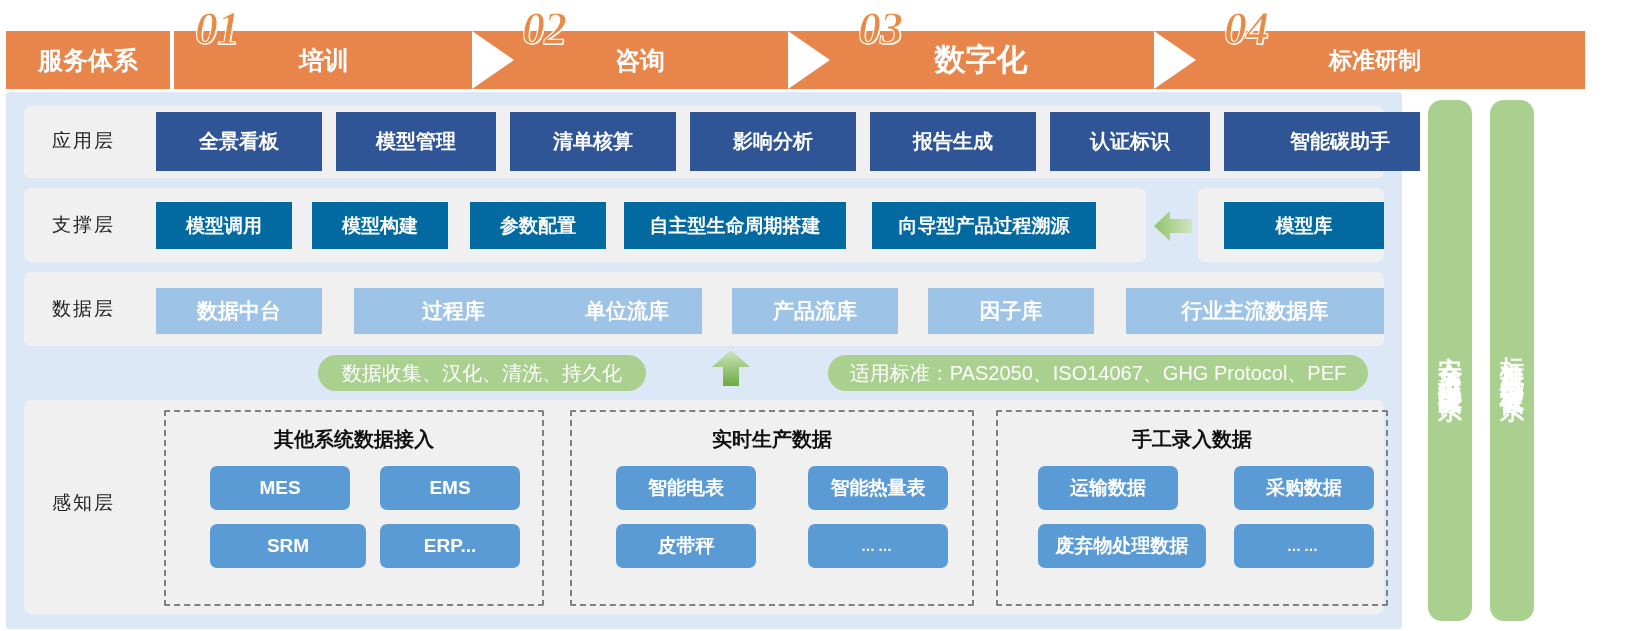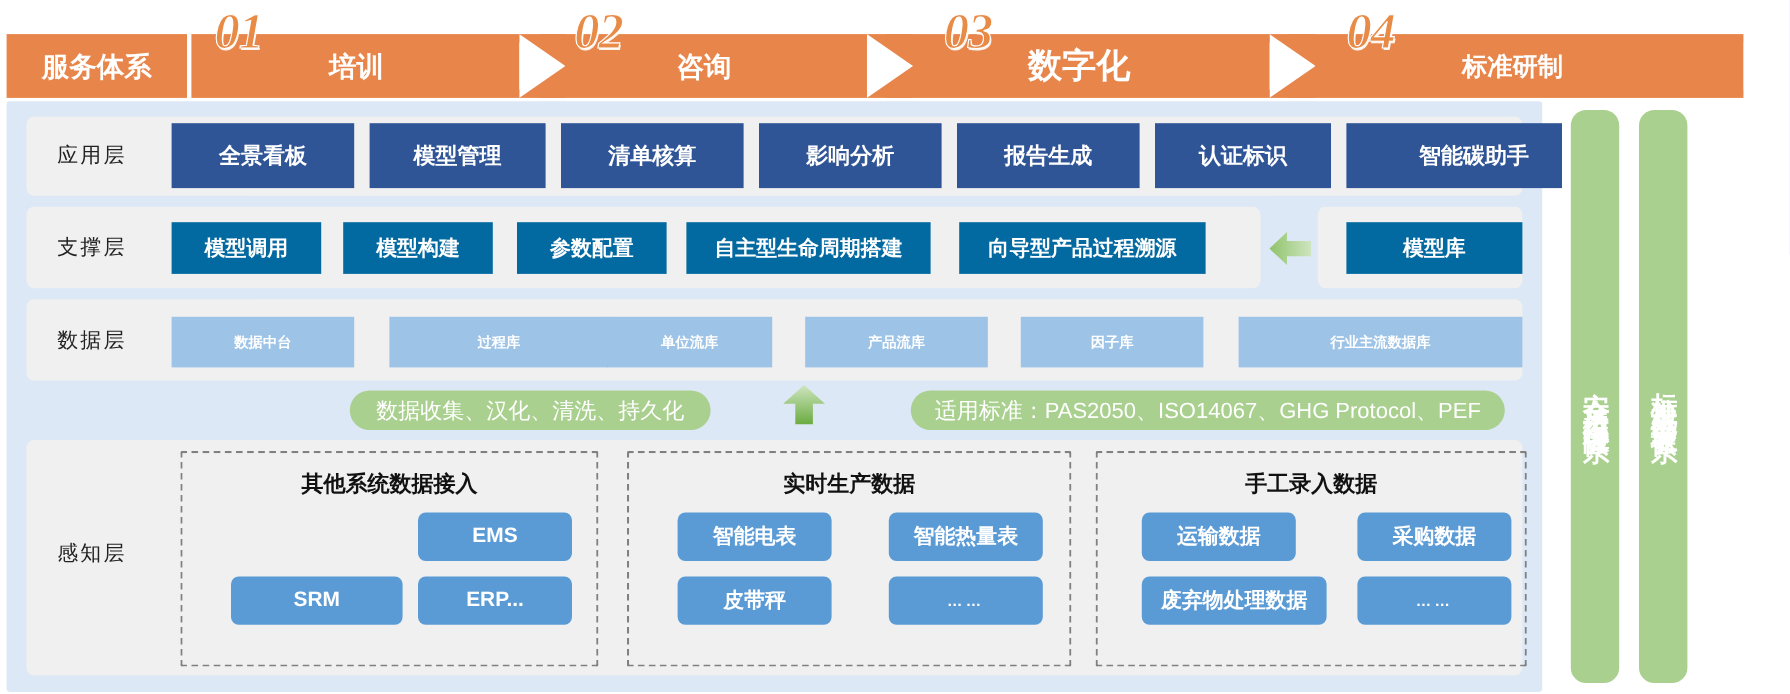--- a/index.html
+++ b/index.html
@@ -64,21 +64,21 @@
     color:#fff;font-weight:bold;font-size:20px;white-space:nowrap;
   }
   .sup-box{
     position:absolute;background:#0369a1;
     display:flex;align-items:center;justify-content:center;
     color:#fff;font-weight:bold;font-size:19px;white-space:nowrap;
   }
   .dat-box{
     position:absolute;background:#9dc3e6;
     display:flex;align-items:center;justify-content:center;
-    color:#fff;font-weight:bold;font-size:13px;white-space:nowrap;
+    color:#fff;font-weight:bold;font-size:21px;white-space:nowrap;
   }
 
   
   .green-pill{
     position:absolute;height:36px;border-radius:18px;
     background:#a9d08e;
     display:flex;align-items:center;justify-content:center;
     color:#ffffff;font-size:20px;white-space:nowrap;
   }
 
@@ -200,20 +200,21 @@
       <path d="M19,0 L38,17 L27,17 L27,36 L11,36 L11,17 L0,17 Z" fill="url(#lgu)"></path>
     </svg>
 
     <div class="green-pill" style="left:822px;top:263px;width:540px;">适用标准：PAS2050、ISO14067、GHG Protocol、PEF</div>
 
     <div class="layer-row" style="left:18px;top:308px;width:1360px;height:214px;"></div>
     <div class="layer-label" style="left:46px;top:398px;">感知层</div>
 
     <div class="dash-group" style="left:158px;top:318px;width:376px;height:192px;">
       <div class="dash-title" style="top:14px;">其他系统数据接入</div>
+      <div class="leaf-box" style="left:44px;top:54px;width:140px;height:44px;">MES</div>
       <div class="leaf-box" style="left:214px;top:54px;width:140px;height:44px;">EMS</div>
       <div class="leaf-box" style="left:44px;top:112px;width:156px;height:44px;">SRM</div>
       <div class="leaf-box" style="left:214px;top:112px;width:140px;height:44px;">ERP...</div>
     </div>
 
     <div class="dash-group" style="left:564px;top:318px;width:400px;height:192px;">
       <div class="dash-title" style="top:14px;">实时生产数据</div>
       <div class="leaf-box" style="left:44px;top:54px;width:140px;height:44px;">智能电表</div>
       <div class="leaf-box" style="left:236px;top:54px;width:140px;height:44px;">智能热量表</div>
       <div class="leaf-box" style="left:44px;top:112px;width:140px;height:44px;">皮带秤</div>

